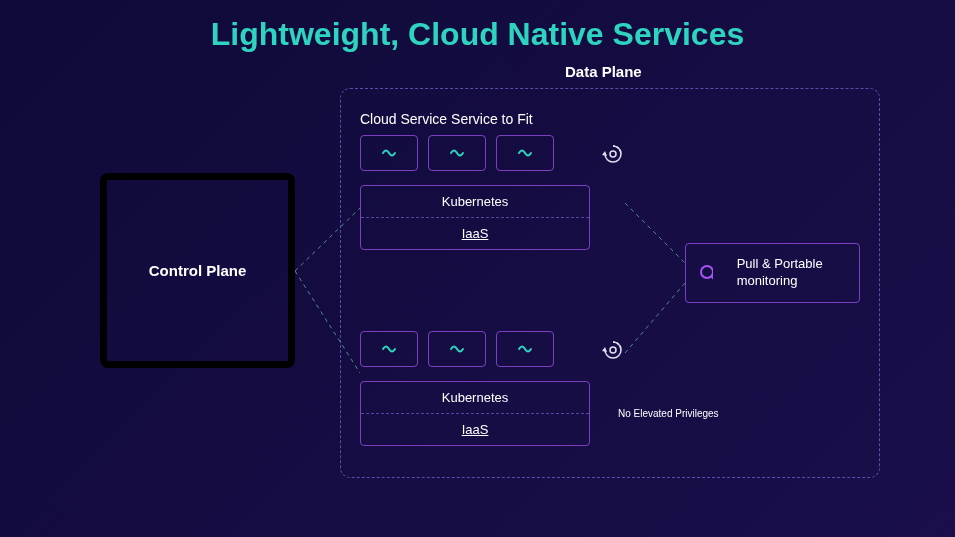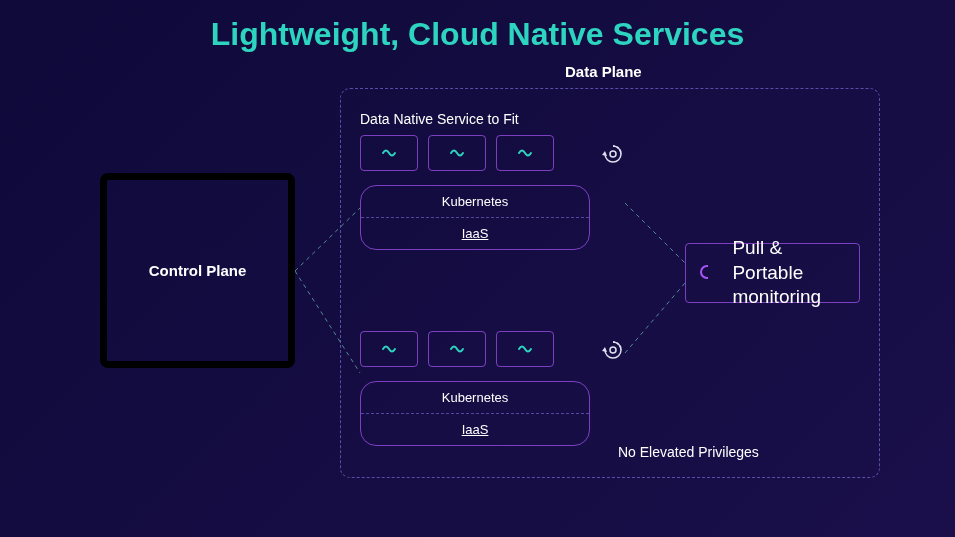--- a/index.html
+++ b/index.html
@@ -79,21 +79,21 @@
     align-items: center;
     justify-content: center;
   }
   .wave-icon {
     width: 16px;
     height: 16px;
     display: block;
   }
   .layers {
     border: 1px solid rgba(168,85,247,0.7);
-    border-radius: 16px;
+    border-radius: 4px;
     width: 230px;
   }
   .layer {
     text-align: center;
     padding: 8px 0;
     font-size: 13px;
   }
   .layer-divider {
     border-top: 1px dashed rgba(150,130,255,0.5);
     text-decoration: underline;
@@ -110,30 +110,29 @@
     width: 175px;
     height: 60px;
     border: 1px solid rgba(168,85,247,0.7);
     border-radius: 4px;
     display: flex;
     align-items: center;
     padding: 0 12px;
     gap: 12px;
   }
   .monitoring-text {
-    font-size: 19px;
+    font-size: 13px;
     line-height: 1.3;
     margin-left: 12px;
   }
   .priv-label {
     position: absolute;
     left: 618px;
     top: 355px;
-    font-size: 14px;
-    margin-top: 36px;
+    font-size: 10px;
   }
   svg.connector {
     position: absolute;
     left: 0;
     top: 0;
     width: 955px;
     height: 537px;
     pointer-events: none;
   }
 </style>
@@ -169,21 +168,21 @@
     <line x1="625" y1="300" x2="685" y2="230" stroke="rgba(120,220,200,0.6)" stroke-width="1" stroke-dasharray="4 4"></line>
   </svg>
 
   <div class="control-plane">
     <span>Control Plane</span>
   </div>
 
   <div class="data-plane-label">Data Plane</div>
   <div class="data-plane"></div>
 
-  <div class="section-label" style="left:360px; top:58px;">Data Native Service to Fit</div>
+  <div class="section-label" style="left:360px; top:58px;">Cloud Service Service to Fit</div>
 
   <div class="cluster" style="top:82px;">
     <div class="pods">
       <div class="pod">
           <svg class="wave-icon">
             <use href="#wave"></use>
           </svg>
         </div>
       <div class="pod">
           <svg class="wave-icon">

